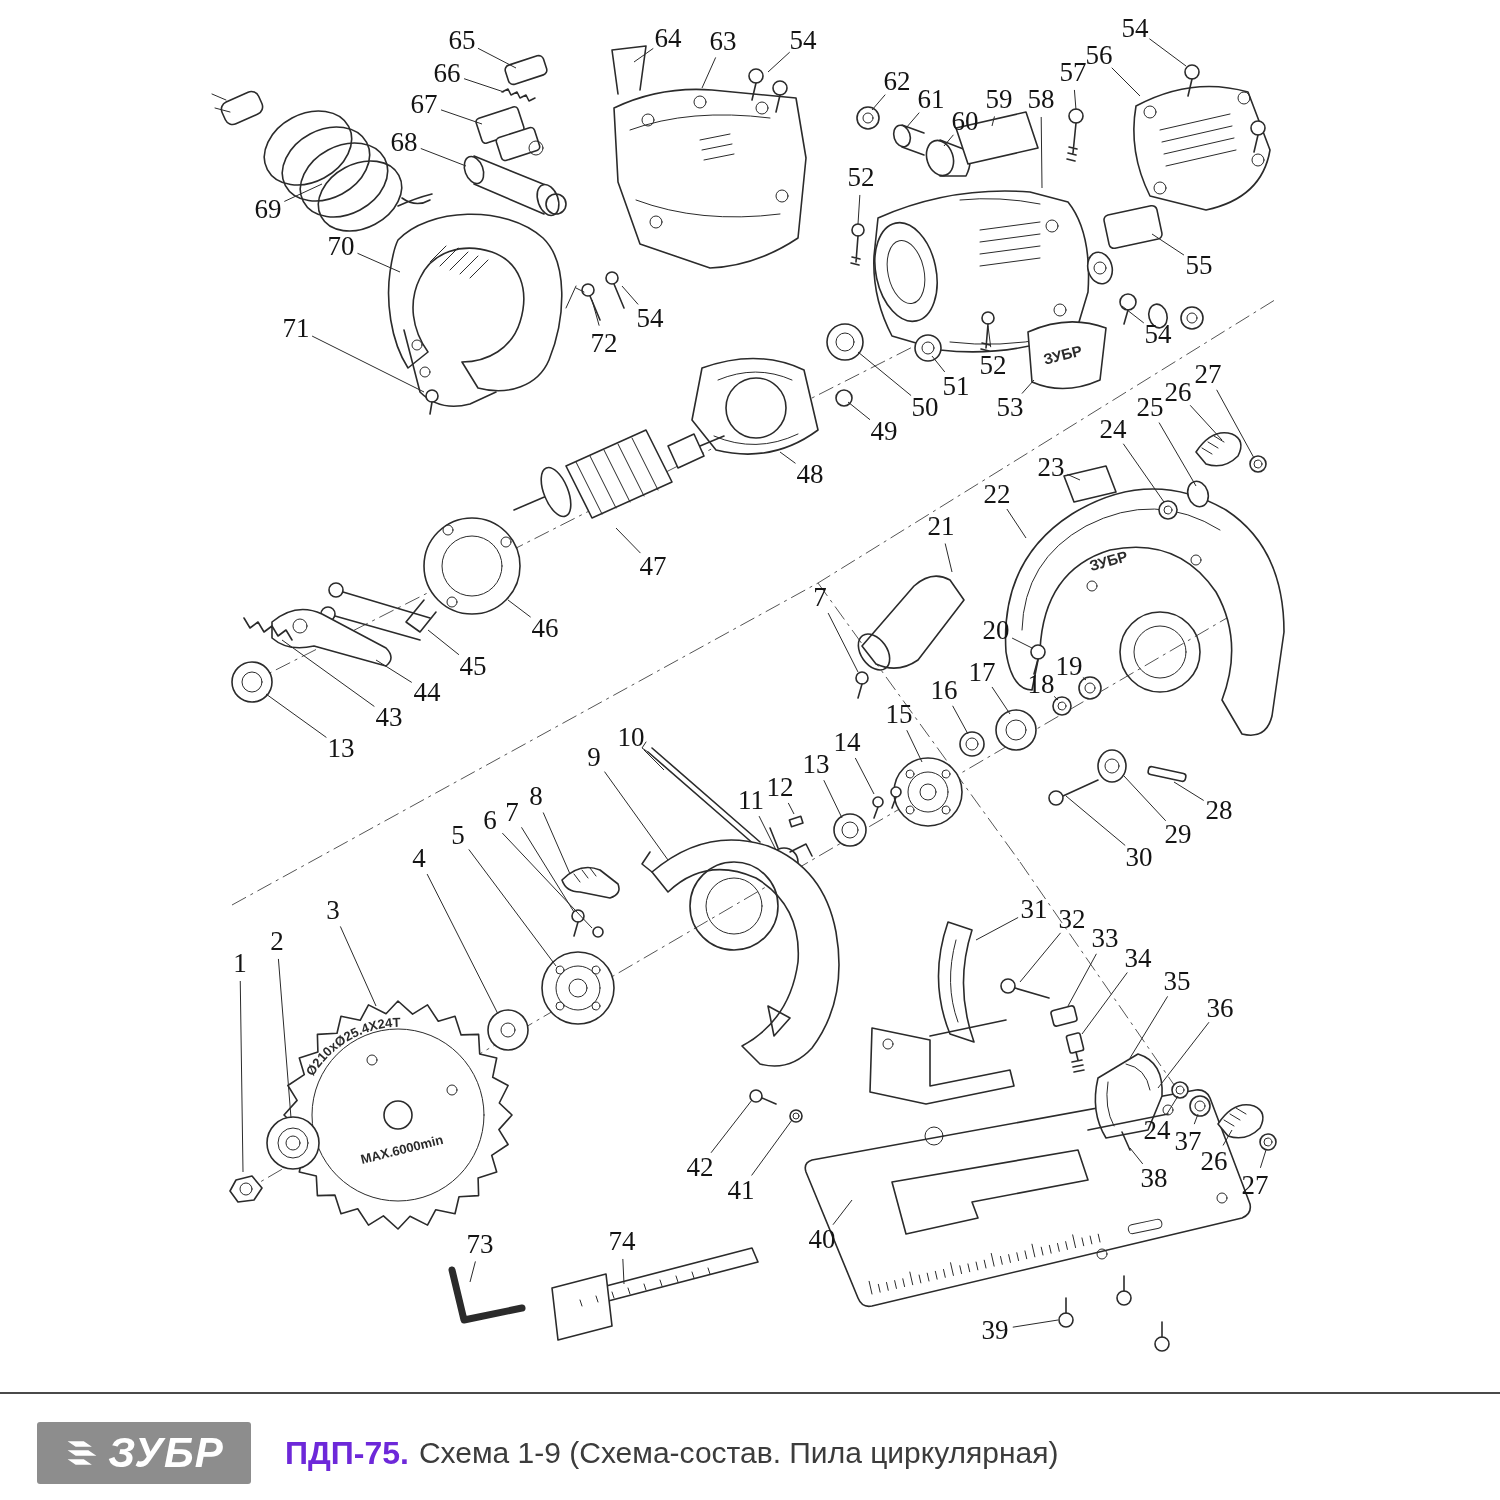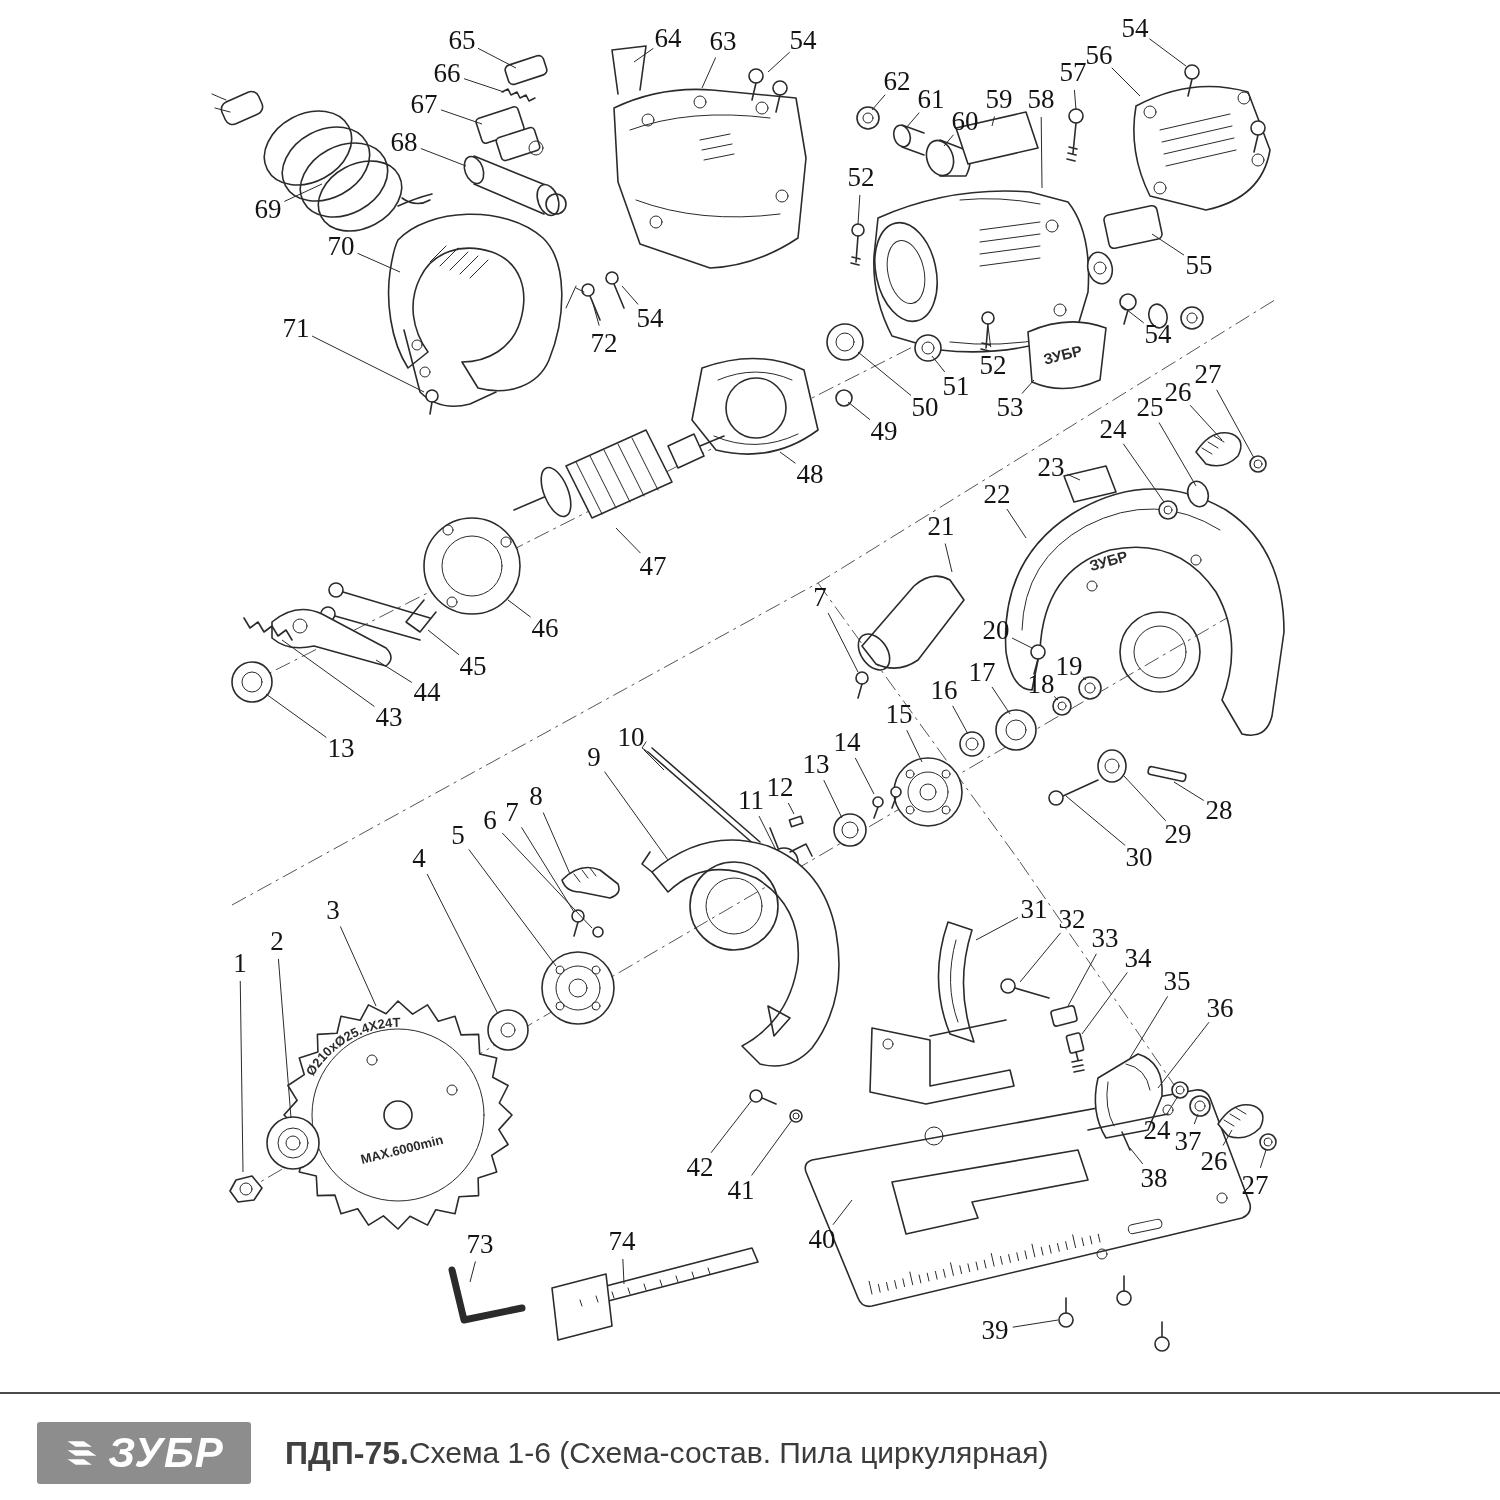--- a/index.html
+++ b/index.html
@@ -16,21 +16,21 @@
   .blade-txt{font:bold 13px "Liberation Sans",sans-serif;fill:#2b2b2b;}
   .footer{position:absolute;left:0;top:1392px;width:1500px;height:108px;background:#fff;}
   .footer-rule{position:absolute;top:0;left:0;width:1500px;height:2px;background:#4a4a4a;}
   .brand-badge{position:absolute;left:37px;top:30px;width:214px;height:62px;background:#8d8d8d;
                border-radius:3px;display:flex;align-items:center;justify-content:center;gap:8px;}
   .brand-text{color:#fff;font-family:"Liberation Sans",sans-serif;font-weight:800;font-style:italic;
               font-size:42px;letter-spacing:1px;line-height:1;}
   .brand-icon{width:36px;height:36px;flex:0 0 auto;}
   .footer-title{position:absolute;left:285px;top:30px;height:62px;display:flex;align-items:center;
                 font-family:"Liberation Sans",sans-serif;font-size:30px;color:#3c3c3c;white-space:nowrap;}
-  .model{font-weight:bold;color:#404040;font-size:32px;}
+  .model{font-weight:bold;color:#6d28d9;margin-right:10px;font-size:32px;}
 </style>
 </head>
 <body>
 
 <div id="stage">
 
 <svg id="diagram" width="1500" height="1392" viewBox="0 0 1500 1392" xmlns="http://www.w3.org/2000/svg">
 
   <g>
     <polyline class="cl" points="232,905 818,583 1278,298"></polyline>
@@ -616,17 +616,17 @@
   <div class="brand-badge">
     <svg class="brand-icon" viewBox="0 0 40 40">
       <path d="M4,7 h18 l9,6 h-18 z" fill="#fff"></path>
       <path d="M4,17 h23 l9,6 h-23 z" fill="#fff"></path>
       <path d="M4,27 h18 l9,6 h-18 z" fill="#fff"></path>
     </svg>
     <span class="brand-text">ЗУБР</span>
   </div>
   <div class="footer-title">
     <span class="model">ПДП-75.</span>
-    <span class="subtitle">Схема 1-6 (Схема-состав. Пила циркулярная)</span>
+    <span class="subtitle">Схема 1-9 (Схема-состав. Пила циркулярная)</span>
   </div>
 </div>
 
 </div>
 
 </body></html>

